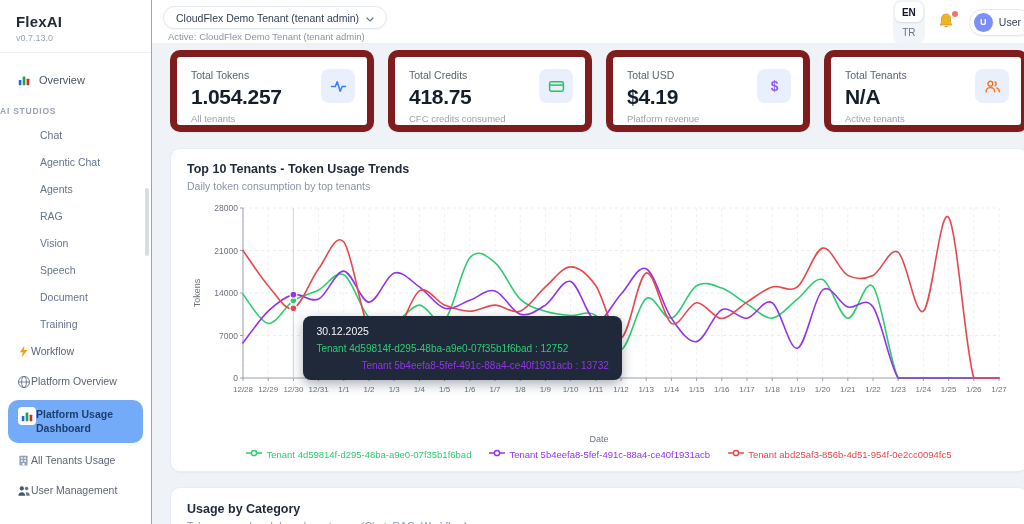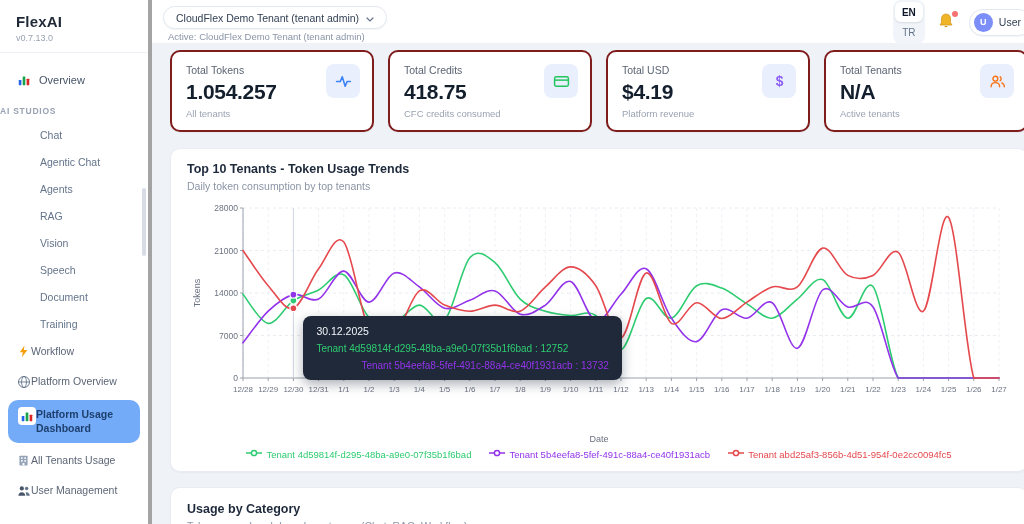--- a/index.html
+++ b/index.html
@@ -1,20 +1,20 @@
 <!DOCTYPE html>
 <html><head>
 <meta charset="utf-8">
 <style>
   * { margin:0; padding:0; box-sizing:border-box; }
   html,body { width:1024px; height:524px; overflow:hidden; }
   body { font-family:"Liberation Sans", sans-serif; display:flex; background:#eff2f7; color:#1e293b; }
 
   
-  .sidebar { width:152px; min-width:152px; background:#ffffff; border-right:4px solid #a3a3a3; position:relative; height:524px; }
+  .sidebar { width:152px; min-width:152px; background:#ffffff; border-right:1px solid #a3a3a3; position:relative; height:524px; }
   .brand { padding:13px 16px 9px; }
   .brand-name { font-size:15px; font-weight:700; color:#1f2937; letter-spacing:.2px; }
   .brand-ver { font-size:9px; color:#9aa3b2; margin-top:3px; }
   .side-divider { border-bottom:1px solid #edf0f4; }
   .nav { padding-top:12px; }
   .side-item { display:flex; align-items:center; gap:8px; padding:7px 16px; font-size:11px; color:#475569; cursor:pointer; }
   .side-item .ic { width:15px; height:15px; display:flex; align-items:center; justify-content:center; flex:0 0 15px; }
   .section-label { padding:12px 0 5px; font-size:8.5px; letter-spacing:.09em; color:#98a2b3; font-weight:600; }
   .studio-item { padding:7.5px 16px 7.5px 40px; font-size:10.5px; color:#64748b; cursor:pointer; }
   .nav-item { display:flex; align-items:flex-start; gap:0; padding:8px 16px; font-size:10.5px; color:#5b6575; cursor:pointer; line-height:1.3; }
@@ -35,21 +35,21 @@
   .bell-wrap { position:relative; width:20px; height:20px; cursor:pointer; }
   .bell-dot { position:absolute; top:-1px; right:-1px; width:6px; height:6px; background:#f87171; border-radius:50%; }
   .user-btn { display:flex; align-items:center; gap:6px; border:1px solid #e2e8f0; background:#fff; border-radius:14px; padding:3px 10px 3px 4px; cursor:pointer; box-shadow:0 1px 1px rgba(20,30,60,.04); }
   .avatar { width:19px; height:19px; border-radius:50%; background:#7c8ef8; color:#fff; font-size:9px; font-weight:700; display:flex; align-items:center; justify-content:center; }
   .user-label { font-size:10.5px; color:#334155; }
 
   .main { flex:1; background:#eff2f7; padding:6px 14px 0 18px; overflow:hidden; }
 
   
   .stats-row { display:flex; gap:14px; }
-  .stat-card { flex:1; background:#fff; border:2px solid #7f1d1d; border-radius:10px; padding:12px 14px; position:relative; height:82px; box-shadow:0 1px 2px rgba(20,30,60,.04); }
+  .stat-card { flex:1; background:#fff; border:7px solid #7f1d1d; border-radius:10px; padding:12px 14px; position:relative; height:82px; box-shadow:0 1px 2px rgba(20,30,60,.04); }
   .stat-label { font-size:10.5px; color:#5b6472; }
   .stat-value { font-size:21px; font-weight:800; color:#141f2e; margin-top:4px; letter-spacing:-.3px; }
   .stat-sub { font-size:9.5px; color:#9aa3b2; margin-top:4px; }
   .stat-iconbox { position:absolute; right:12px; top:12px; width:34px; height:34px; border-radius:8px; background:#e9effc; display:flex; align-items:center; justify-content:center; }
 
   
   .chart-card { background:#fff; border:1px solid #e9edf3; border-radius:10px; margin-top:16px; padding:13px 16px 8px; height:324px; box-shadow:0 1px 2px rgba(20,30,60,.04); }
   .card-title { font-size:12.5px; font-weight:700; color:#1e293b; }
   .card-sub { font-size:10.5px; color:#8b95a5; margin-top:4px; }
   .chart-wrap { position:relative; margin-top:8px; height:234px; }

